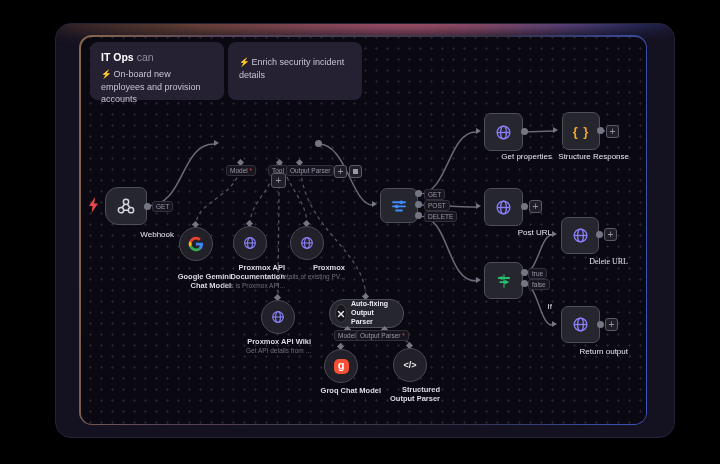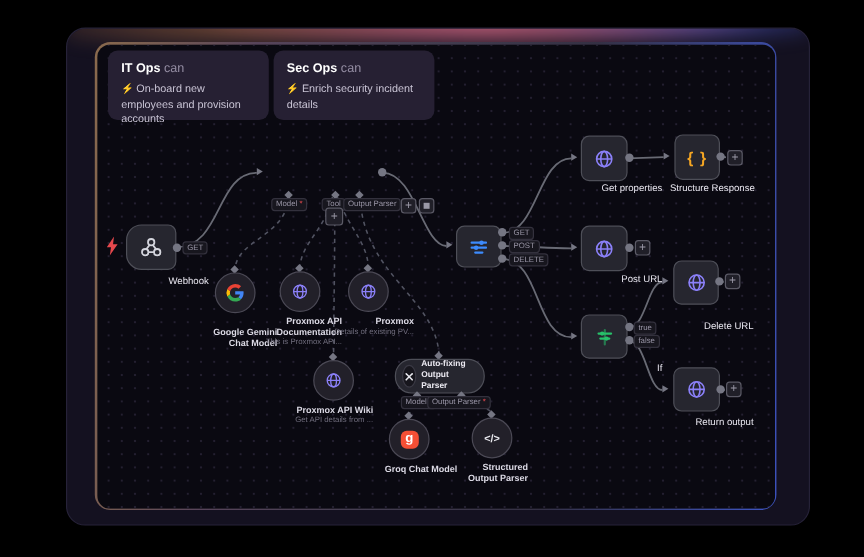--- a/index.html
+++ b/index.html
@@ -91,21 +91,20 @@
 
   <div class="panel-border">
     <div class="panel"></div>
   </div>
 
   <div class="card" style="left:90px; top:42px;">
     <div class="card-title"><span>IT Ops</span><span class="suffix">can</span></div>
     <div class="card-desc"><span class="bolt">⚡</span><span>On-board new employees and provision accounts</span></div>
   </div>
   <div class="card" style="left:228px; top:42px;">
-    <div class="card-title"><span>Sec Ops</span><span class="suffix">can</span></div>
     <div class="card-desc"><span class="bolt">⚡</span><span>Enrich security incident details</span></div>
   </div>
 
   <svg class="edges">
     <path class="edge" d="M147,206 C185,206 180,144 214,144"></path>
     <path class="edge" d="M319,144 C346,144 352,204 372,205"></path>
     <path class="edge" d="M419,194 C448,194 448,132 476,132"></path>
     <path class="edge" d="M419,205 C445,205 452,207 476,207"></path>
     <path class="edge" d="M419,216 C450,216 446,281 476,281"></path>
     <path class="edge" d="M524,132 L553,131"></path>
@@ -217,21 +216,21 @@
       <circle cx="12" cy="12" r="8"></circle>
         <ellipse cx="12" cy="12" rx="3.6" ry="8"></ellipse>
         <line x1="4" y1="12" x2="20" y2="12"></line>
     </svg>
   </div>
   <div class="in-arrow" style="left:552px; top:231px;"></div>
   <div class="dot" style="left:596px; top:231px;"></div>
   <div class="plus-btn" style="left:604px; top:228px;">
       <span>+</span>
     </div>
-  <div class="node-label" style="left:580px; top:267px;">Delete URL</div>
+  <div class="node-label" style="left:580px; top:257px;font-family:Liberation Serif, serif;">Delete URL</div>
 
   <div class="node" style="left:484px; top:262px; width:39px; height:37px;">
     <svg width="18" height="18" viewBox="0 0 24 24">
       <g stroke="#27c06a" stroke-width="2.4" stroke-linecap="round">
         <line x1="12" y1="4" x2="12" y2="20" opacity="0.55"></line>
         <line x1="5" y1="8" x2="19" y2="8"></line>
           <line x1="7" y1="13.5" x2="17" y2="13.5"></line>
       </g>
       <circle cx="9" cy="8" r="2.4" fill="#27c06a"></circle>
         <circle cx="14" cy="13.5" r="2.4" fill="#27c06a"></circle>

